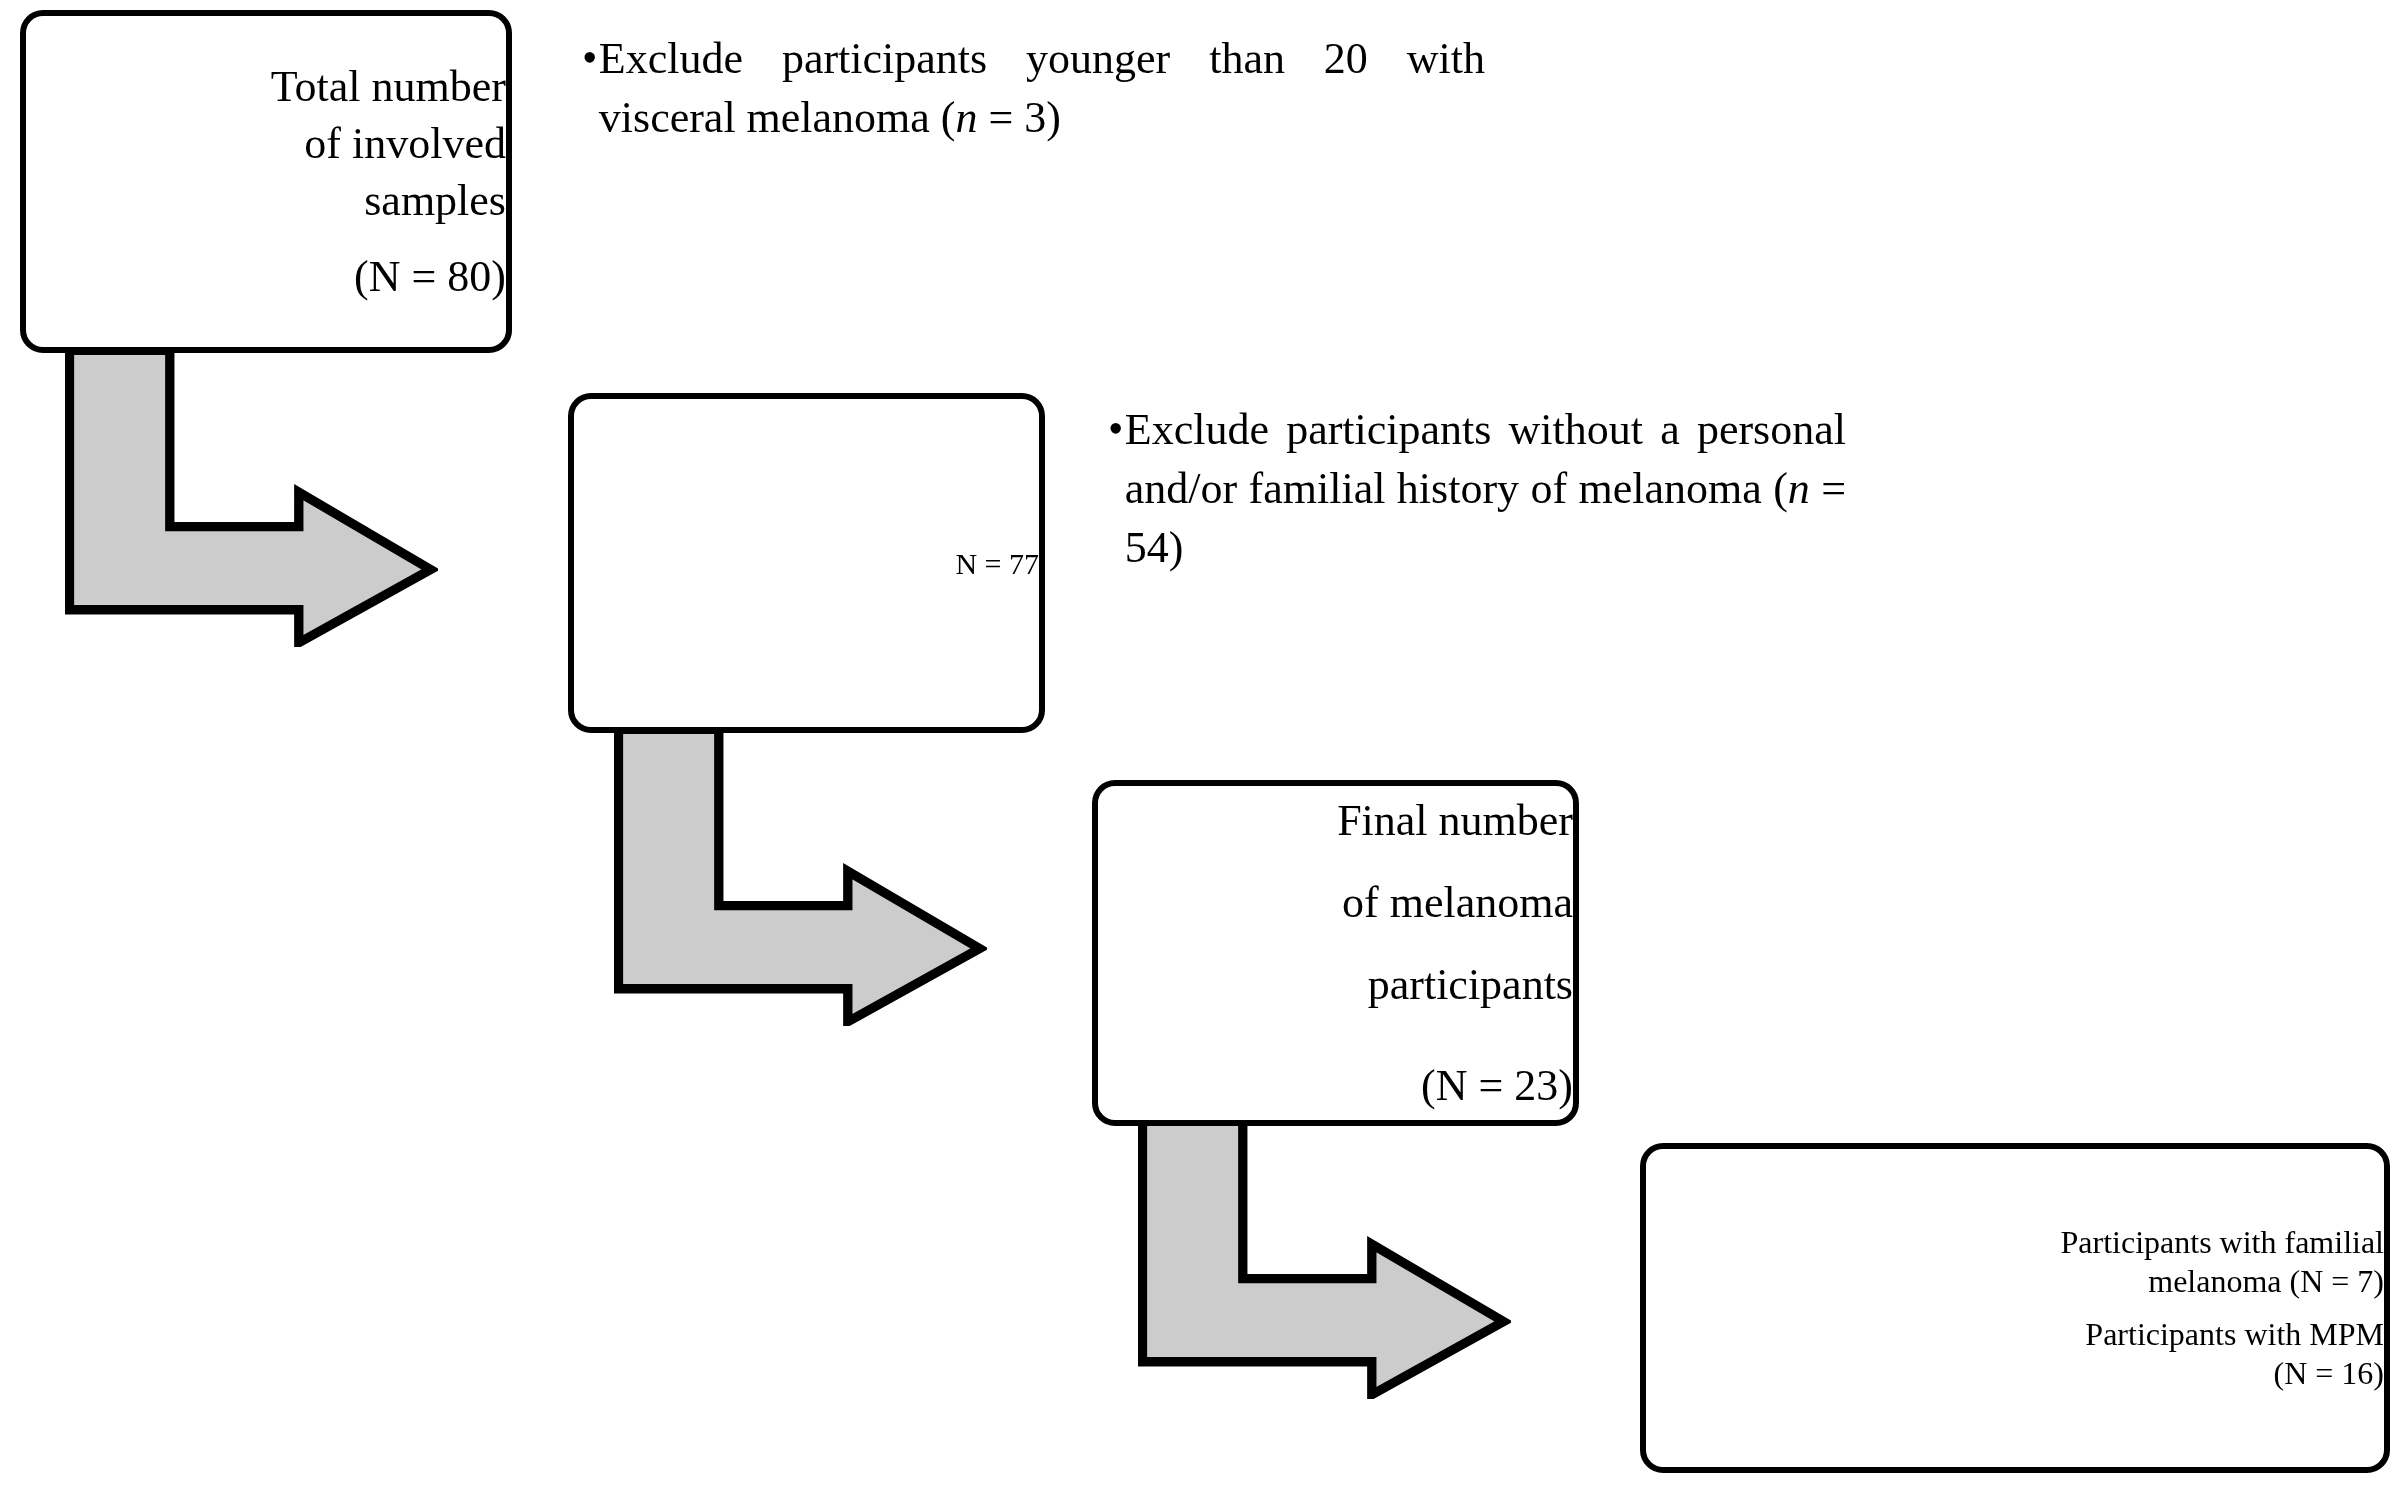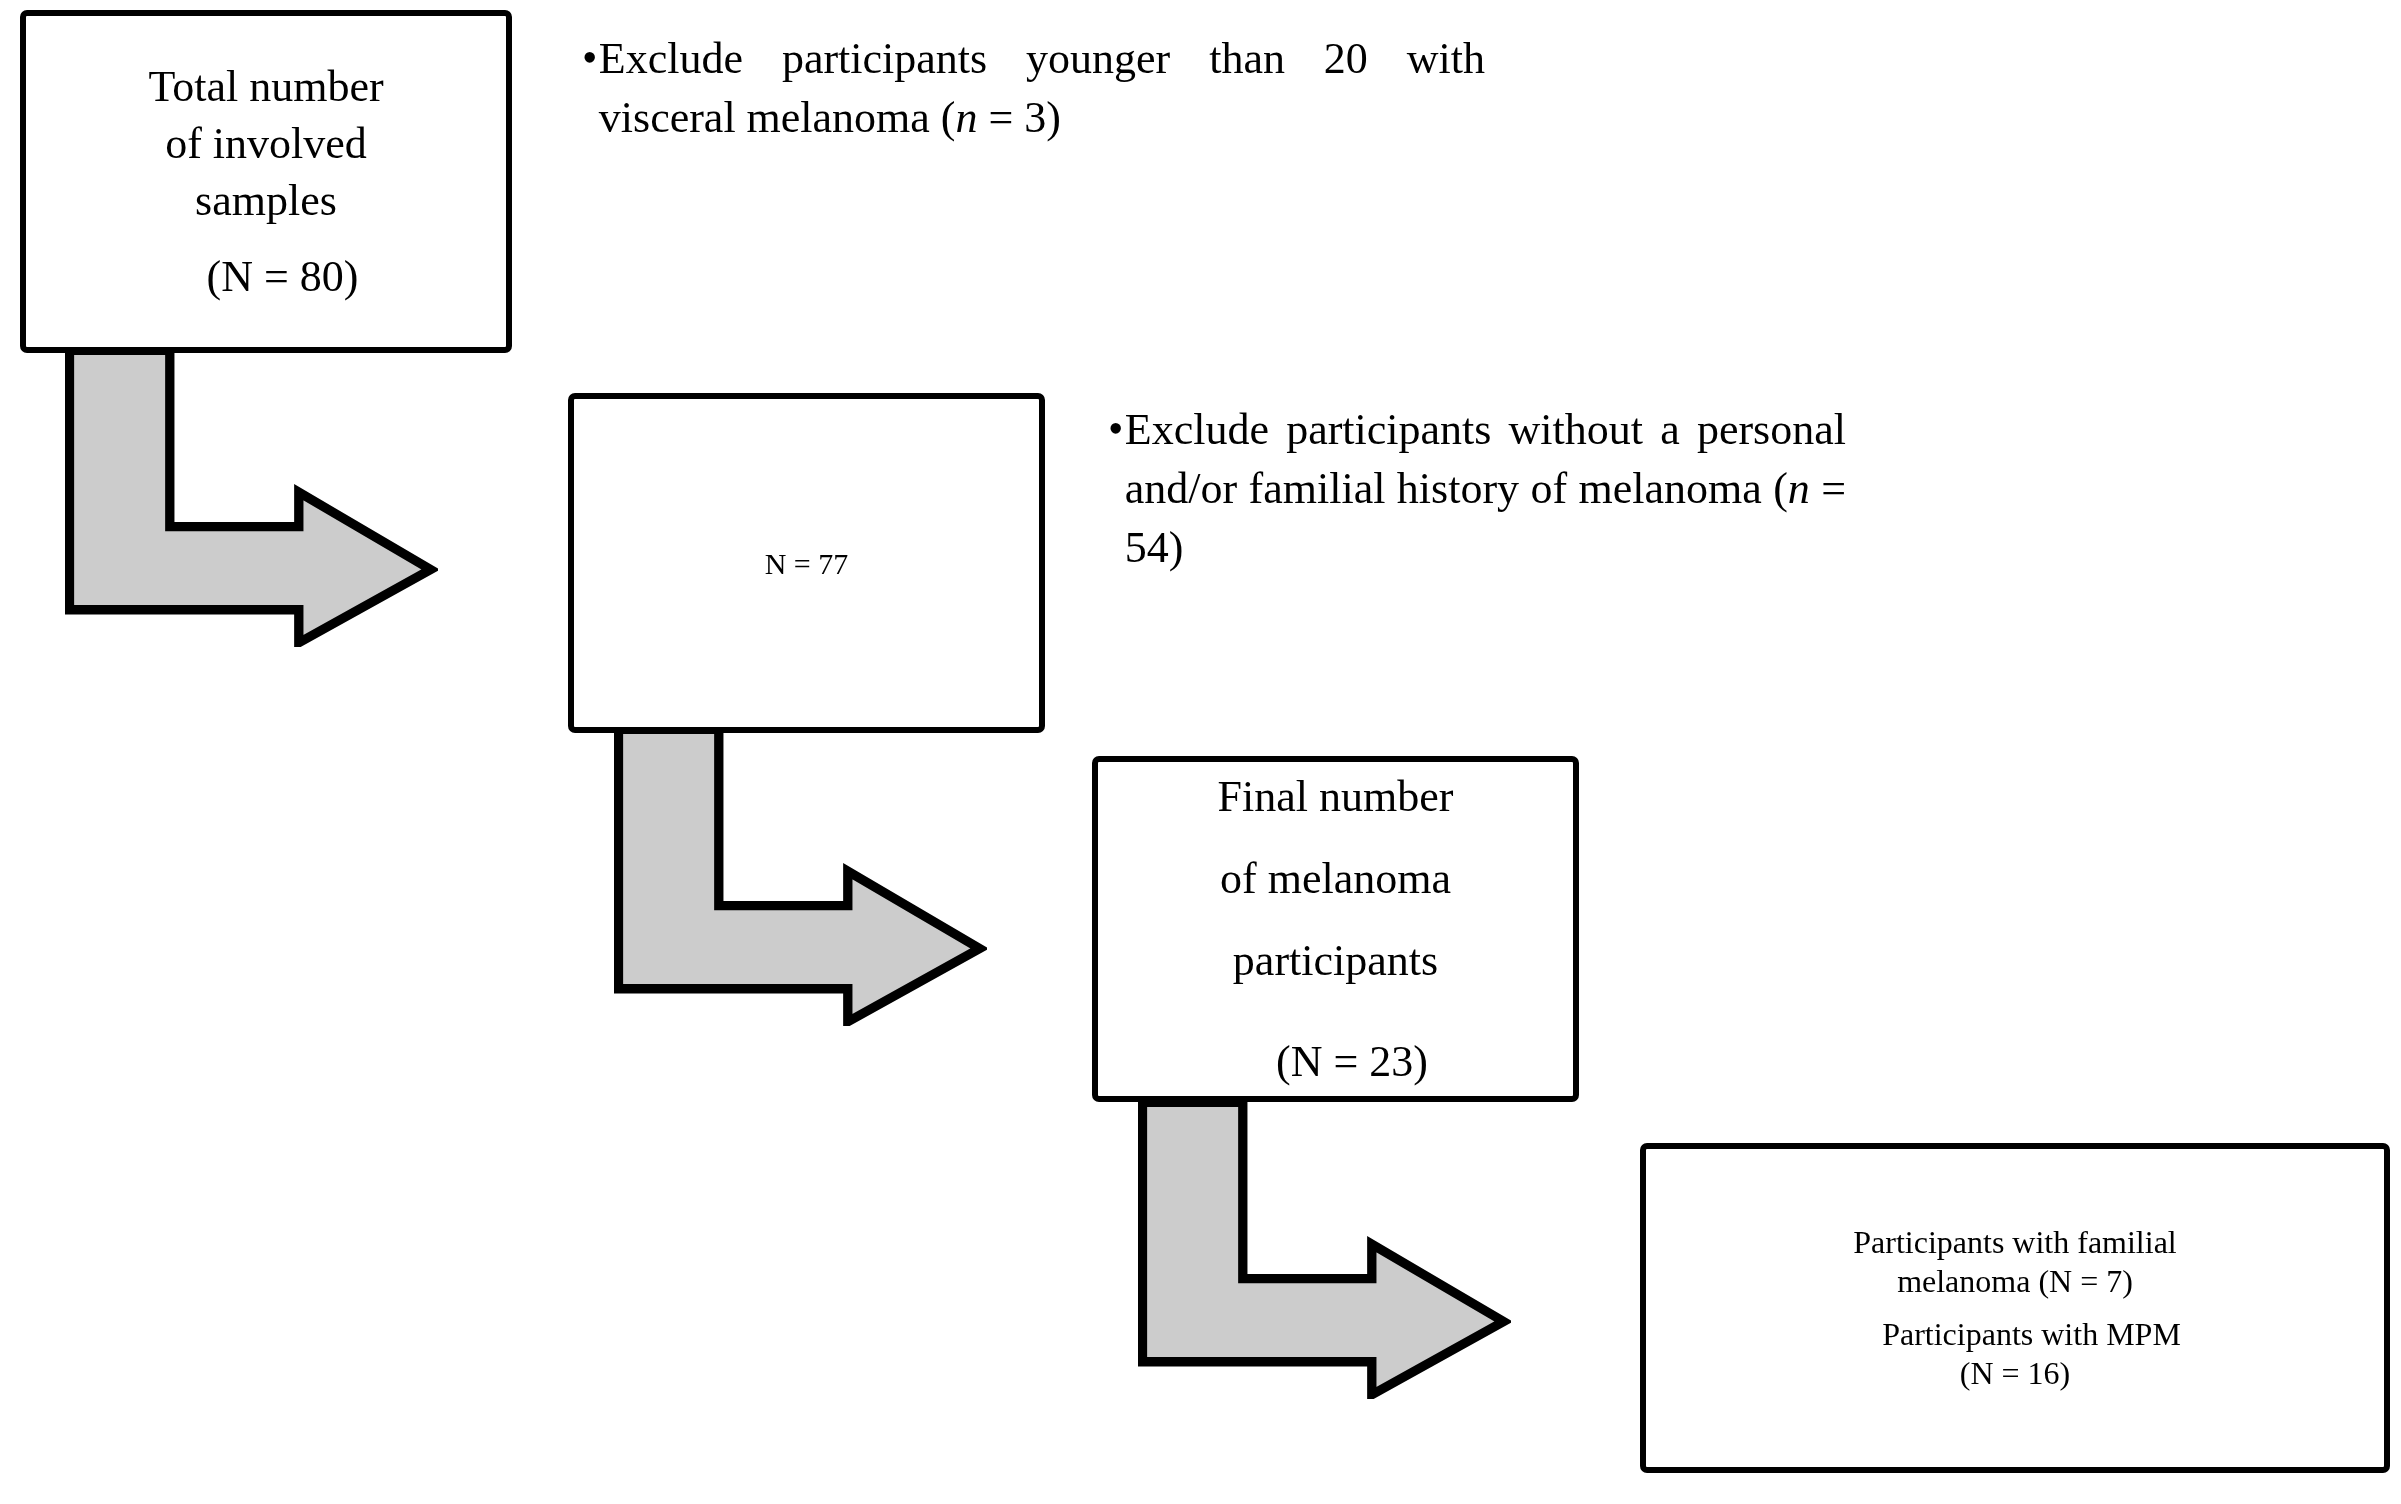--- a/index.html
+++ b/index.html
@@ -20,24 +20,24 @@
     width: 2401px;
     height: 1505px;
     background: #ffffff;
   }
   
   .flow-box {
     position: absolute;
     box-sizing: border-box;
     background: #ffffff;
     border: 6.5px solid #000000;
-    border-radius: 7px;
+    border-radius: 23px;
     display: flex;
     flex-direction: column;
-    align-items: center;
+    align-items: flex-end;
     justify-content: center;
     text-align: center;
     z-index: 3;
   }
   .box-line {
     display: block;
     white-space: nowrap;
     line-height: 1.30;
   }
   .box-line.gap-above { margin-top: 0.42em; margin-left: 33px; }
@@ -47,21 +47,21 @@
     left: 20px;  top: 10px;
     width: 492px; height: 343px;
     font-size: 44px;
   }
   #box-n77 {
     left: 568px; top: 393px;
     width: 477px; height: 340px;
     font-size: 30px;
   }
   #box-final-participants {
-    left: 1092px; top: 756px;
+    left: 1092px; top: 780px;
     width: 487px; height: 346px;
     font-size: 44px;
     gap: 25px;
   }
   #box-groups {
     left: 1640px; top: 1143px;
     width: 750px; height: 330px;
     font-size: 32px;
   }
   #box-groups .box-line { line-height: 1.22; }

